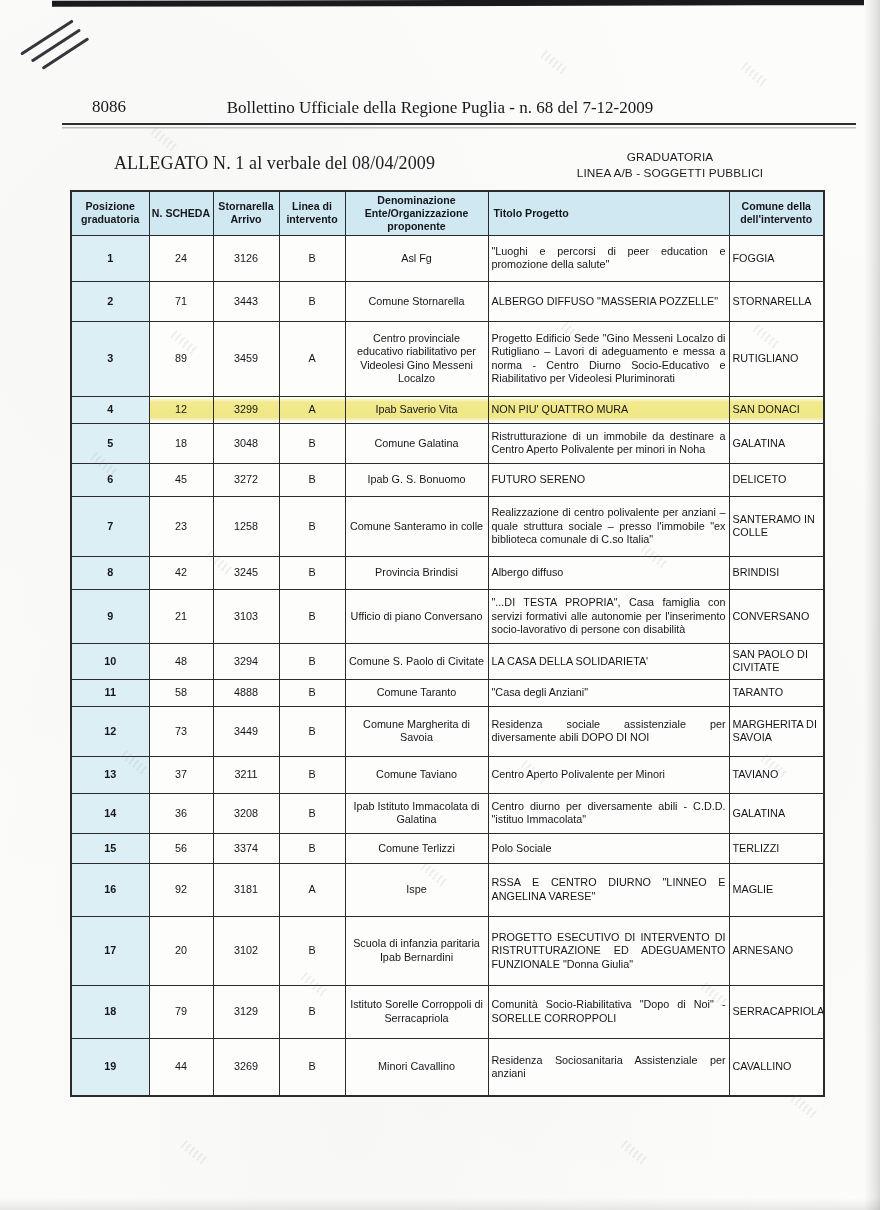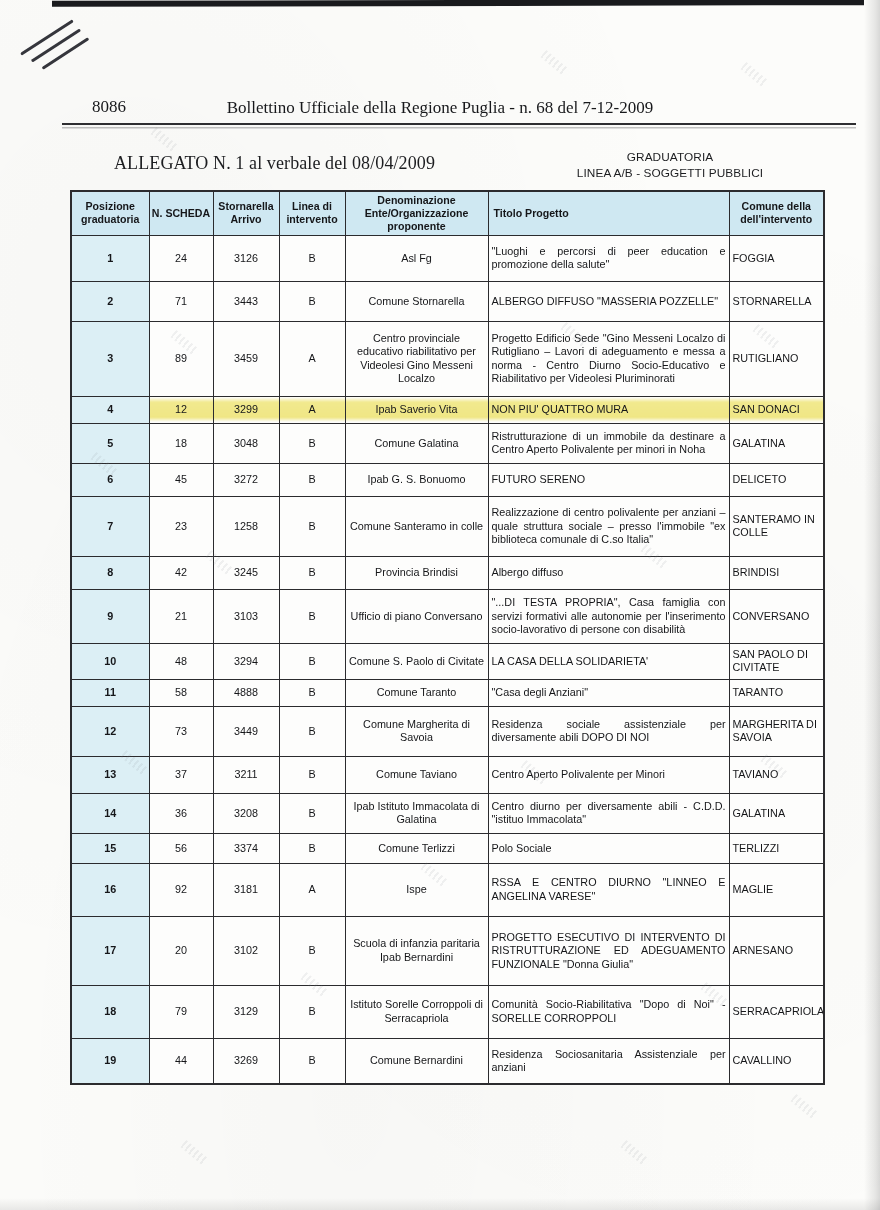--- a/index.html
+++ b/index.html
@@ -120,21 +120,21 @@
   #gtable tbody tr:nth-child(9){height:54px;}
   #gtable tbody tr:nth-child(10){height:36px;}
   #gtable tbody tr:nth-child(11){height:27px;}
   #gtable tbody tr:nth-child(12){height:50px;}
   #gtable tbody tr:nth-child(13){height:37px;}
   #gtable tbody tr:nth-child(14){height:40px;padding-left:34px;}
   #gtable tbody tr:nth-child(15){height:30px;}
   #gtable tbody tr:nth-child(16){height:53px;margin-top:42px;}
   #gtable tbody tr:nth-child(17){height:69px;}
   #gtable tbody tr:nth-child(18){height:53px;}
-  #gtable tbody tr:nth-child(19){height:46px;}
+  #gtable tbody tr:nth-child(19){height:58px;}
 </style>
 </head>
 <body>
 
 <div class="page">
 
   <div class="scan-top-bar"></div>
   <div class="pen-stroke s1"></div>
   <div class="pen-stroke s2"></div>
   <div class="pen-stroke s3"></div>
@@ -331,21 +331,21 @@
           <td class="c3">B</td>
           <td class="c4">Istituto Sorelle Corroppoli di Serracapriola</td>
           <td class="c5">Comunità Socio-Riabilitativa "Dopo di Noi" - SORELLE CORROPPOLI</td>
           <td class="c6">SERRACAPRIOLA</td>
         </tr>
         <tr>
           <td class="c0">19</td>
           <td class="c1">44</td>
           <td class="c2">3269</td>
           <td class="c3">B</td>
-          <td class="c4">Comune Bernardini</td>
+          <td class="c4">Minori Cavallino</td>
           <td class="c5">Residenza Sociosanitaria Assistenziale per anziani</td>
           <td class="c6">CAVALLINO</td>
         </tr>
       </tbody>
   </table>
 
   <div class="scan-edge-right"></div>
   <div class="scan-edge-bottom"></div>
 <div class="wm" style="left: 150px; top: 135px;"></div>
     <div class="wm" style="left: 540px; top: 58px;"></div>

